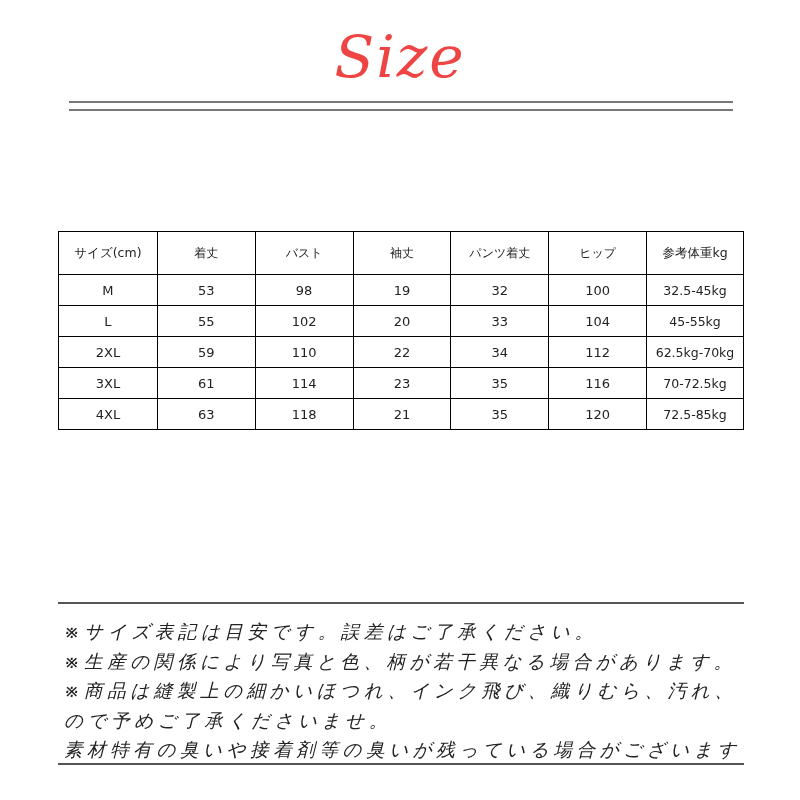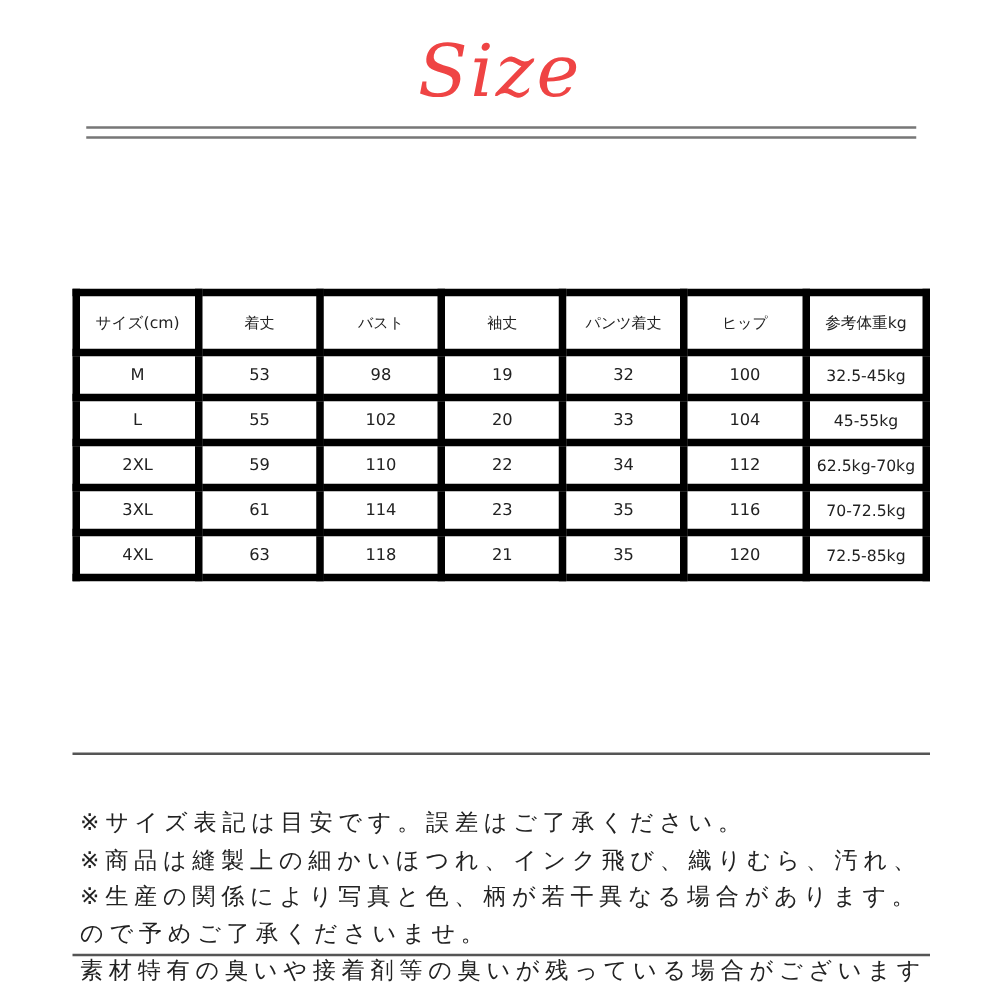--- a/index.html
+++ b/index.html
@@ -10,31 +10,31 @@
     color: #ef4444; letter-spacing: 2px;
   }
   .rule { position: absolute; left: 69px; width: 664px; height: 2px; background: #777; }
   .rule.r1 { top: 101px; }
   .rule.r2 { top: 109px; }
   table.size-table {
     position: absolute; left: 58px; top: 231px; border-collapse: collapse;
     width: 686px;
   }
   table.size-table td, table.size-table th {
-    border: 6px solid #000000; text-align: center; padding: 0;
+    border: 1px solid #000000; text-align: center; padding: 0;
     font-size: 13px; font-weight: normal; color: #222;
   }
   table.size-table th { height: 42px; font-size: 12px; }
   table.size-table td { height: 30px; }
   table.size-table th.c0 { font-size: 12.5px; }
   table.size-table td.weight, table.size-table th.c7 { font-size: 12.5px; margin-left: 43px; }
   .hr-line { position: absolute; left: 58px; width: 686px; height: 2px; background: #555; }
   .hr-top { top: 602px; }
   .hr-bot { top: 763px; }
-  .notes { position: absolute; left: 64px; top: 644px; width: 690px; }
+  .notes { position: absolute; left: 64px; top: 617px; width: 690px; font-style: italic; }
   .note-line { font-size: 18.5px; letter-spacing: 4.6px; line-height: 29.5px; white-space: nowrap; color: #222; }
 </style>
 </head>
 <body>
 
 <div class="title">Size</div>
 <div class="rule r1"></div>
 <div class="rule r2"></div>
 
 <table class="size-table">
@@ -103,18 +103,18 @@
       <td>35</td>
       <td>120</td>
       <td class="weight">72.5-85kg</td>
     </tr>
   </tbody>
 </table>
 
 <div class="hr-line hr-top"></div>
 <div class="notes">
   <div class="note-line">※サイズ表記は目安です。誤差はご了承ください。</div>
+  <div class="note-line">※生産の関係により写真と色、柄が若干異なる場合があります。</div>
   <div class="note-line">※商品は縫製上の細かいほつれ、インク飛び、織りむら、汚れ、</div>
-  <div class="note-line">※生産の関係により写真と色、柄が若干異なる場合があります。</div>
   <div class="note-line">ので予めご了承くださいませ。</div>
   <div class="note-line">素材特有の臭いや接着剤等の臭いが残っている場合がございます</div>
 </div>
 <div class="hr-line hr-bot"></div>
 
 </body></html>

